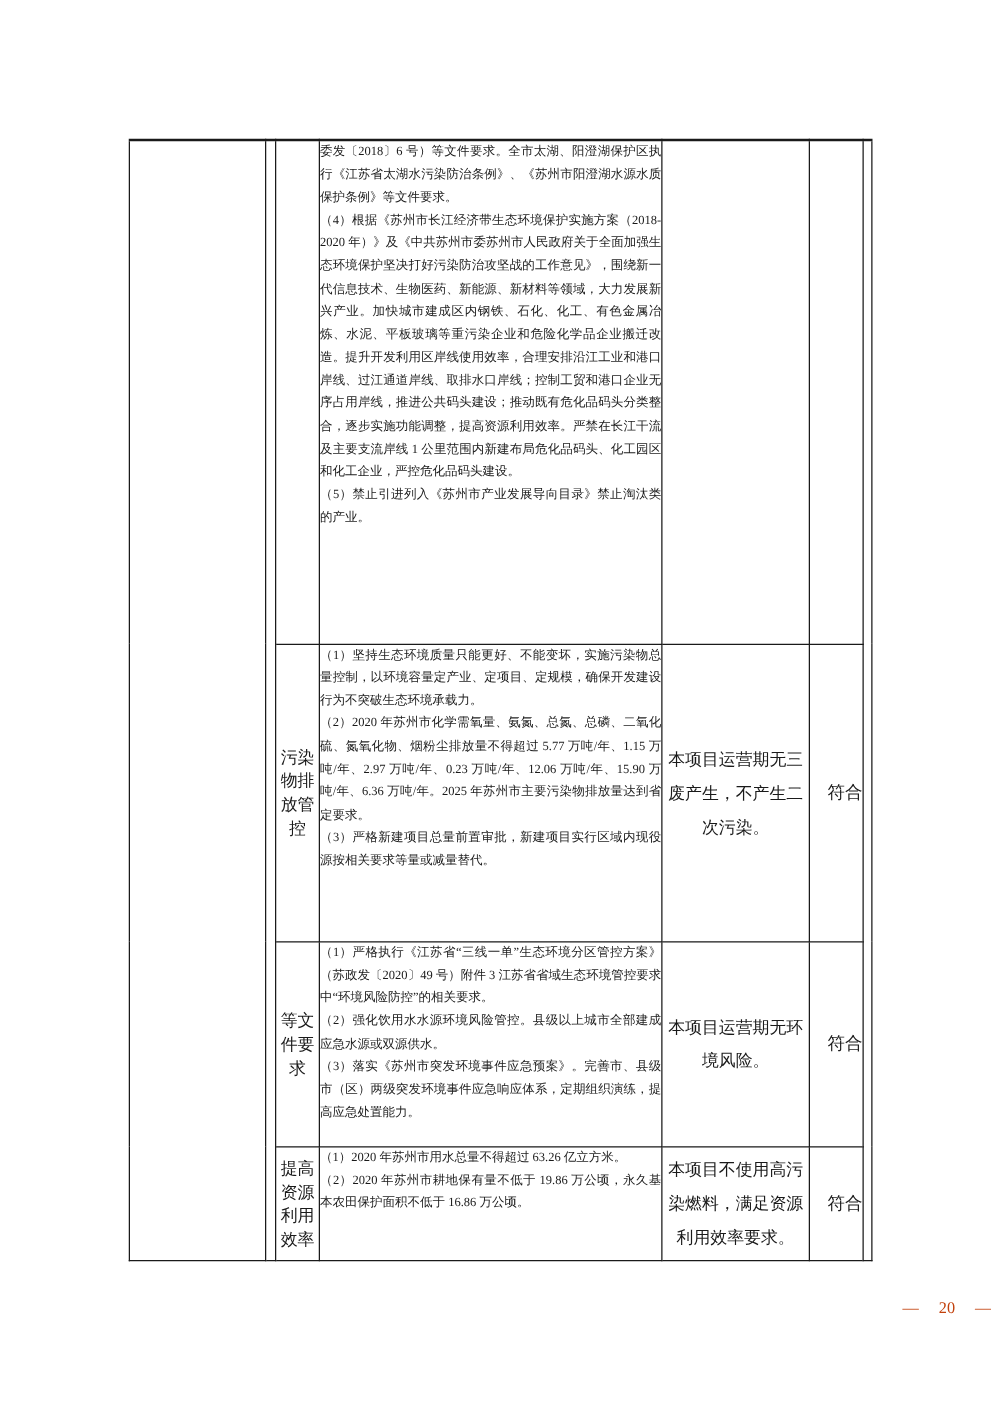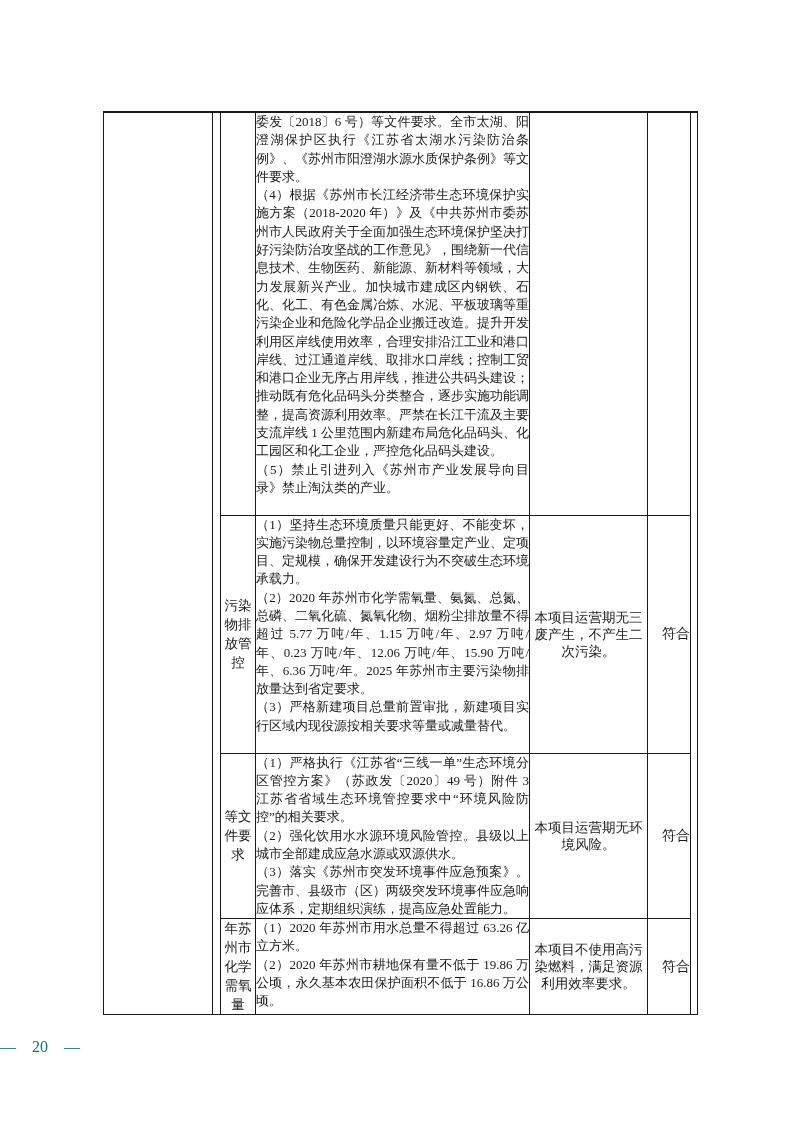--- a/index.html
+++ b/index.html
@@ -30,49 +30,49 @@
   td.cell-label{
     vertical-align:middle;
     text-align:center;
     font-size:13.5px;
     line-height:19px;
     padding:0 1px;
   }
   td.cell-content{
     vertical-align:top;
     text-align:justify;
-    font-size:13px;
+    font-size:10px;
     line-height:18.3px;
     padding:1px 3px 0 3px;
   }
   td.cell-content .para{margin:0;}
   td.cell-conclusion{
     vertical-align:middle;
     text-align:center;
     font-size:13.5px;
-    line-height:17px;
+    line-height:27px;
     padding:0 4px;
   }
   td.cell-result{
     vertical-align:middle;
     text-align:right;
     font-size:14px;
     padding:0 2px;
   }
   .row-1{height:403px;}
   .row-2{height:238px;}
   .row-3{height:164px;}
   .row-4{height:91px;}
   .footer{
     position:absolute;
     left:0;top:1038px;
     width:100%;
-    text-align:left;
-    font-size:16px;
-    color:#0f766e;
+    text-align:right;
+    font-size:13px;
+    color:#c2410c;
   }
   .footer .num{display:inline-block;margin:0 16px;}
   .footer .dash{display:inline-block;}
 </style>
 </head>
 <body>
 
 <div class="page">
 
   <table class="doc-table">
@@ -116,21 +116,21 @@
         <td class="cell-content">
           <div class="para">（1）严格执行《江苏省“三线一单”生态环境分区管控方案》（苏政发〔2020〕49 号）附件 3 江苏省省域生态环境管控要求中“环境风险防控”的相关要求。</div>
           <div class="para">（2）强化饮用水水源环境风险管控。县级以上城市全部建成应急水源或双源供水。</div>
           <div class="para">（3）落实《苏州市突发环境事件应急预案》。完善市、县级市（区）两级突发环境事件应急响应体系，定期组织演练，提高应急处置能力。</div>
         </td>
         <td class="cell-conclusion">本项目运营期无环境风险。</td>
         <td class="cell-result">符合</td>
       </tr>
 
       <tr class="row-4">
-        <td class="cell-label">年苏州市化学需氧量</td>
+        <td class="cell-label">提高资源利用效率</td>
         <td class="cell-content">
           <div class="para">（1）2020 年苏州市用水总量不得超过 63.26 亿立方米。</div>
           <div class="para">（2）2020 年苏州市耕地保有量不低于 19.86 万公顷，永久基本农田保护面积不低于 16.86 万公顷。</div>
         </td>
         <td class="cell-conclusion">本项目不使用高污染燃料，满足资源利用效率要求。</td>
         <td class="cell-result">符合</td>
       </tr>
     </tbody>
   </table>
 

